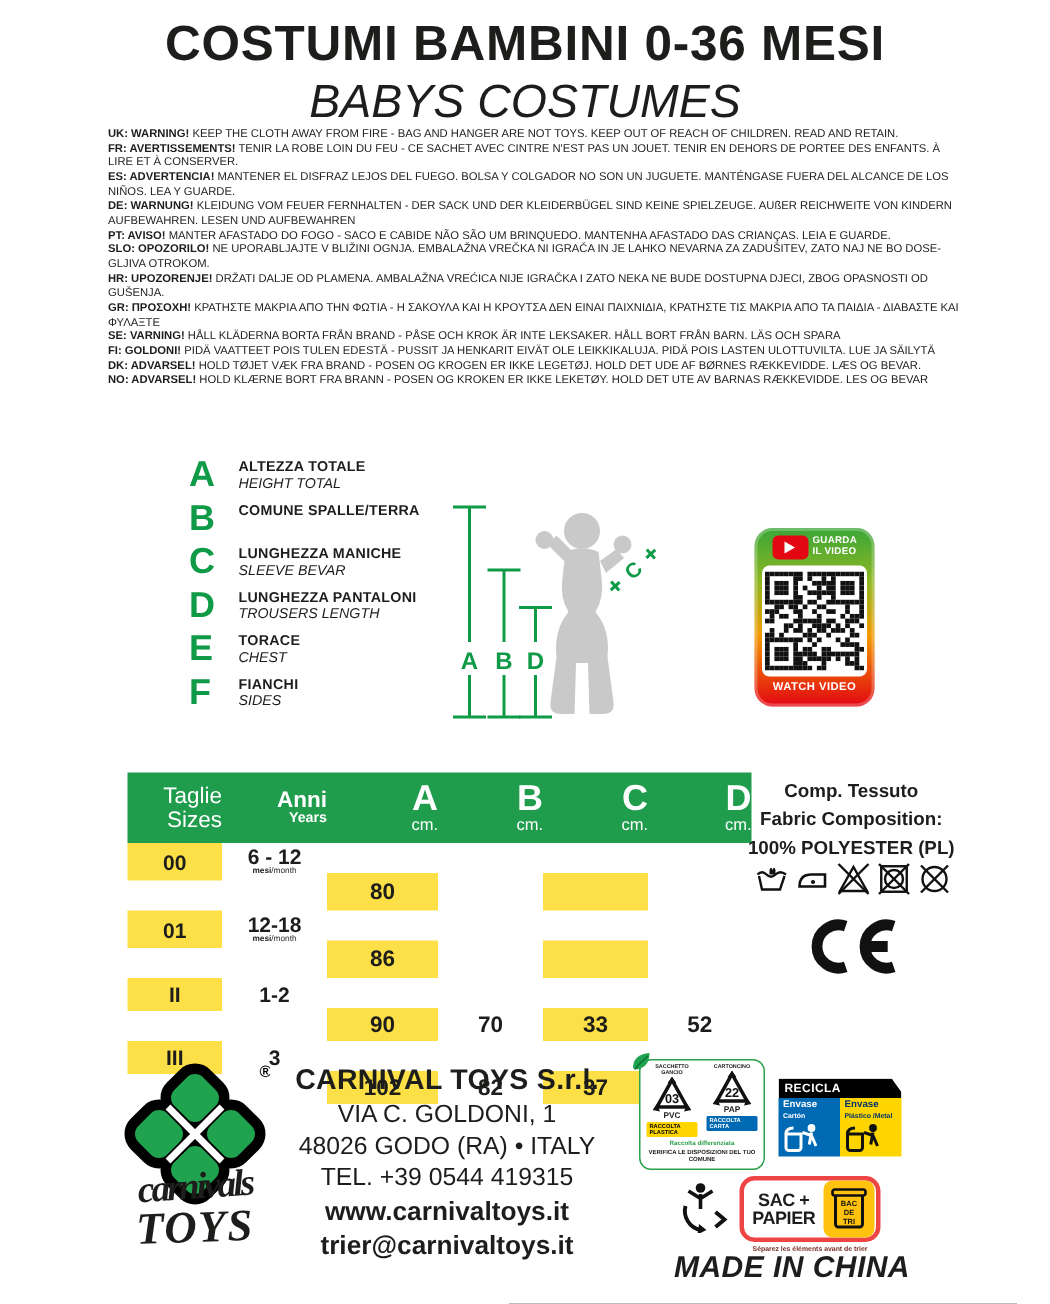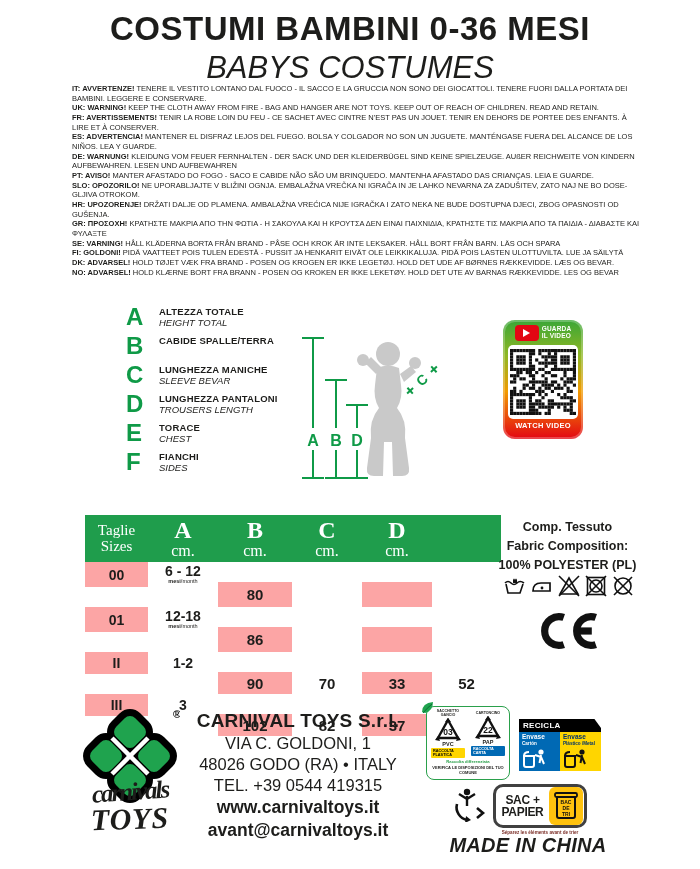--- a/index.html
+++ b/index.html
@@ -17,43 +17,43 @@
   .warnings b{font-weight:800;}
 
   
   .legend{left:126px;top:306px;width:190px;display:flex;flex-direction:column;gap:7px;}
   .legend-item{display:flex;align-items:flex-start;}
   .legend-letter{width:33px;font-size:24px;line-height:22px;font-weight:900;color:#0f9a47;}
   .legend-it{font-size:9.5px;font-weight:800;letter-spacing:.2px;}
   .legend-en{font-size:9.5px;font-style:italic;font-weight:500;}
 
   
-  .qr-badge{left:503px;top:320px;width:80px;height:119px;border-radius:12px;
+  .qr-badge{left:503px;top:352px;width:80px;height:119px;border-radius:12px;
             background:linear-gradient(180deg,#3aa637 0%,#8fb723 30%,#f29b00 60%,#e30613 100%);
             box-shadow:inset 0 0 0 2px rgba(255,255,255,.25);}
   .qr-top{position:absolute;left:0;top:3px;width:80px;height:20px;display:flex;align-items:center;justify-content:center;gap:3px;}
   .yt-btn{width:24px;height:16px;background:#e30613;border-radius:4px;display:flex;align-items:center;justify-content:center;}
   .yt-tri{width:0;height:0;border-left:7px solid #fff;border-top:4.5px solid transparent;border-bottom:4.5px solid transparent;}
   .qr-toptxt{font-size:6.5px;line-height:1.05;font-weight:900;color:#fff;letter-spacing:.2px;}
   .qr-white{position:absolute;left:5px;top:25px;width:70px;height:74px;background:#fff;border-radius:5px;
             display:flex;align-items:center;justify-content:center;}
   .qr-bottom{position:absolute;left:0;top:101px;width:80px;text-align:center;font-size:7.5px;font-weight:900;color:#fff;letter-spacing:.3px;}
 
   
   .size-table{left:85px;top:515px;width:416px;}
   .tbl-head{display:grid;grid-template-columns:63px 70px 74px 70px 70px 69px;height:47px;background:#1f9d4c;color:#fff;}
-  .tbl-head>div{display:flex;flex-direction:column;align-items:center;justify-content:center;line-height:1.05;font-family:Liberation Serif, serif;}
+  .tbl-head>div{display:flex;flex-direction:column;align-items:flex-end;justify-content:center;line-height:1.05;}
   .h-two{font-size:15px;font-weight:500;}
   .h-anni{font-size:15px;font-weight:800;}
   .h-years{font-size:9.5px;font-weight:700;}
   .h-letter{font-size:24px;font-weight:900;}
-  .h-unit{font-size:16px;font-weight:500;}
+  .h-unit{font-size:11px;font-weight:500;}
   .tbl-body{display:grid;grid-template-columns:63px 70px 74px 70px 70px 69px;grid-auto-rows:auto;}
   .tbl-body .cell{display:flex;flex-direction:column;align-items:center;justify-content:center;line-height:1;}
-  .col-gray{background:#fca5a5;}
+  .col-gray{background:#fde047;}
   .c-size{font-weight:800;font-size:14px;}
   .c-val{font-weight:600;font-size:15px;margin-top:20px;}
   .c-years{font-weight:600;font-size:14px;}
   .c-sub{font-size:5.5px;margin-top:1px;}
   .c-sub b{font-weight:800;}
   .r-tall{height:25px;} .r-short{height:22px;}
 
   
   .fabric{left:495px;top:518px;width:145px;text-align:center;font-weight:800;font-size:12.5px;line-height:1.5;}
   .care-row{left:498px;top:574px;width:142px;display:flex;gap:3px;justify-content:center;}
@@ -66,21 +66,21 @@
   .logo-toys{position:absolute;left:0px;top:96px;width:100px;text-align:center;
       font-family:"Liberation Serif",serif;font-style:italic;font-weight:900;font-size:30px;letter-spacing:1px;transform:rotate(-2deg);}
   .company{left:178px;top:710px;width:240px;text-align:center;}
   .co-name{font-size:19px;font-weight:900;letter-spacing:.2px;}
   .co-line{font-size:16.5px;font-weight:500;margin-top:2px;}
   .co-bold{font-size:17.5px;font-weight:900;margin-top:2px;}
 
   
   .rec-it{left:426px;top:706px;width:84px;height:74px;border:1.6px solid #2aa04b;border-radius:8px;background:#fff;
           display:flex;flex-direction:column;align-items:center;padding-top:3px;box-sizing:border-box;}
-  .rec-cols{display:flex;gap:6px;align-items:center;}
+  .rec-cols{display:flex;gap:6px;}
   .rec-col{display:flex;flex-direction:column;align-items:center;width:34px;}
   .rec-head{font-size:3.6px;font-weight:800;text-align:center;line-height:1.1;}
   .rec-mat{font-size:5.5px;font-weight:800;margin-top:-1px;}
   .tag{font-size:3.8px;font-weight:800;padding:1px 2px;border-radius:1px;margin-top:1px;}
   .tag-y{background:#ffd500;color:#000;}
   .tag-b{background:#0069b4;color:#fff;}
   .rec-note1{font-size:4.2px;color:#2aa04b;font-weight:700;margin-top:1px;}
   .rec-note2{font-size:4px;font-weight:800;margin-top:1px;text-align:center;}
   .leaf{position:absolute;left:-7px;top:-7px;}
 
@@ -91,40 +91,39 @@
   .recicla-head{clip-path:polygon(0 0,92% 0,100% 70%,100% 100%,0 100%);}
   .recicla-body{display:flex;height:39px;}
   .panel{width:41px;box-sizing:border-box;padding:2px 3px;display:flex;flex-direction:column;}
   .panel-blue{background:#0069b4;color:#fff;}
   .panel-yellow{background:#ffd500;color:#00336b;}
   .p-l1{font-size:6.5px;font-weight:800;line-height:1;}
   .p-l2{font-size:4.6px;font-weight:700;line-height:1.2;}
 
   
   .triman{left:452px;top:786px;}
-  .sac-card{left:493px;top:784px;width:94px;height:44px;background:#fff;border:3px solid #404040;border-radius:10px;
+  .sac-card{left:493px;top:784px;width:94px;height:44px;background:#fff;border:3px solid #ef4444;border-radius:10px;
             box-sizing:border-box;display:flex;align-items:center;}
   .sac-text{flex:1;text-align:center;font-size:12px;line-height:1.02;font-weight:900;letter-spacing:-.3px;}
   .sac-bin{width:34px;height:38px;background:#ffc20e;border-radius:6px;margin-right:1px;display:flex;align-items:center;justify-content:center;}
   .sac-note{left:482px;top:830px;width:116px;text-align:center;font-size:4.6px;font-weight:700;color:#7b2d26;}
 
   .made-in{left:428px;top:834px;width:200px;text-align:center;font-size:20px;font-weight:900;font-style:italic;letter-spacing:.3px;}
 
   svg{display:block;}
 </style>
 </head>
 <body>
 
 <div class="page">
 
   <div class="abs title">COSTUMI BAMBINI 0-36 MESI</div>
   <div class="abs subtitle">BABYS COSTUMES</div>
 
   <div class="abs warnings">
-    <p><b>IT: AVVERTENZE!</b> <span>TENERE IL VESTITO LONTANO DAL FUOCO - IL SACCO E LA GRUCCIA NON SONO DEI GIOCATTOLI. TENERE FUORI DALLA PORTATA DEI BAMBINI. LEGGERE E CONSERVARE.</span></p>
     <p><b>UK: WARNING!</b> <span>KEEP THE CLOTH AWAY FROM FIRE - BAG AND HANGER ARE NOT TOYS. KEEP OUT OF REACH OF CHILDREN. READ AND RETAIN.</span></p>
     <p><b>FR: AVERTISSEMENTS!</b> <span>TENIR LA ROBE LOIN DU FEU - CE SACHET AVEC CINTRE N'EST PAS UN JOUET. TENIR EN DEHORS DE PORTEE DES ENFANTS. À LIRE ET À CONSERVER.</span></p>
     <p><b>ES: ADVERTENCIA!</b> <span>MANTENER EL DISFRAZ LEJOS DEL FUEGO. BOLSA Y COLGADOR NO SON UN JUGUETE. MANTÉNGASE FUERA DEL ALCANCE DE LOS NIÑOS. LEA Y GUARDE.</span></p>
     <p><b>DE: WARNUNG!</b> <span>KLEIDUNG VOM FEUER FERNHALTEN - DER SACK UND DER KLEIDERBÜGEL SIND KEINE SPIELZEUGE. AUßER REICHWEITE VON KINDERN AUFBEWAHREN. LESEN UND AUFBEWAHREN</span></p>
     <p><b>PT: AVISO!</b> <span>MANTER AFASTADO DO FOGO - SACO E CABIDE NÃO SÃO UM BRINQUEDO. MANTENHA AFASTADO DAS CRIANÇAS. LEIA E GUARDE.</span></p>
     <p><b>SLO: OPOZORILO!</b> <span>NE UPORABLJAJTE V BLIŽINI OGNJA. EMBALAŽNA VREČKA NI IGRAČA IN JE LAHKO NEVARNA ZA ZADUŠITEV, ZATO NAJ NE BO DOSE-GLJIVA OTROKOM.</span></p>
     <p><b>HR: UPOZORENJE!</b> <span>DRŽATI DALJE OD PLAMENA. AMBALAŽNA VREĆICA NIJE IGRAČKA I ZATO NEKA NE BUDE DOSTUPNA DJECI, ZBOG OPASNOSTI OD GUŠENJA.</span></p>
     <p><b>GR: ΠΡΟΣΟΧΗ!</b> <span>ΚΡΑΤΗΣΤΕ ΜΑΚΡΙΑ ΑΠΟ ΤΗΝ ΦΩΤΙΑ - Η ΣΑΚΟΥΛΑ ΚΑΙ Η ΚΡΟΥΤΣΑ ΔΕΝ ΕΙΝΑΙ ΠΑΙΧΝΙΔΙΑ, ΚΡΑΤΗΣΤΕ ΤΙΣ ΜΑΚΡΙΑ ΑΠΟ ΤΑ ΠΑΙΔΙΑ - ΔΙΑΒΑΣΤΕ ΚΑΙ ΦΥΛΑΞΤΕ</span></p>
     <p><b>SE: VARNING!</b> <span>HÅLL KLÄDERNA BORTA FRÅN BRAND - PÅSE OCH KROK ÄR INTE LEKSAKER. HÅLL BORT FRÅN BARN. LÄS OCH SPARA</span></p>
     <p><b>FI: GOLDONI!</b> <span>PIDÄ VAATTEET POIS TULEN EDESTÄ - PUSSIT JA HENKARIT EIVÄT OLE LEIKKIKALUJA. PIDÄ POIS LASTEN ULOTTUVILTA. LUE JA SÄILYTÄ</span></p>
@@ -136,21 +135,21 @@
     <div class="legend-item">
       <div class="legend-letter">A</div>
       <div>
           <div class="legend-it">ALTEZZA TOTALE</div>
            <div class="legend-en">HEIGHT TOTAL</div>
         </div>
     </div>
     <div class="legend-item">
       <div class="legend-letter">B</div>
       <div>
-          <div class="legend-it">CABIDE SPALLE/TERRA</div>
+          <div class="legend-it">COMUNE SPALLE/TERRA</div>
         </div>
     </div>
     <div class="legend-item">
       <div class="legend-letter">C</div>
       <div>
           <div class="legend-it">LUNGHEZZA MANICHE</div>
            <div class="legend-en">SLEEVE BEVAR</div>
         </div>
     </div>
     <div class="legend-item">
@@ -477,20 +476,24 @@
     <div class="qr-bottom">WATCH VIDEO</div>
   </div>
 
   <div class="abs size-table">
     <div class="tbl-head">
       <div>
         <span class="h-two">Taglie</span>
         <span class="h-two">Sizes</span>
       </div>
       <div>
+        <span class="h-anni">Anni</span>
+        <span class="h-years">Years</span>
+      </div>
+      <div>
         <span class="h-letter">A</span>
         <span class="h-unit">cm.</span>
       </div>
       <div>
         <span class="h-letter">B</span>
         <span class="h-unit">cm.</span>
       </div>
       <div>
         <span class="h-letter">C</span>
         <span class="h-unit">cm.</span>
@@ -592,21 +595,21 @@
     <div class="logo-script">carnivals</div>
     <div class="logo-toys">TOYS</div>
   </div>
 
   <div class="abs company">
     <div class="co-name">CARNIVAL TOYS S.r.l.</div>
     <div class="co-line">VIA C. GOLDONI, 1</div>
     <div class="co-line">48026 GODO (RA) • ITALY</div>
     <div class="co-line">TEL. +39 0544 419315</div>
     <div class="co-bold">www.carnivaltoys.it</div>
-    <div class="co-bold">avant@carnivaltoys.it</div>
+    <div class="co-bold">trier@carnivaltoys.it</div>
   </div>
 
   <div class="abs rec-it">
     <svg class="leaf" width="16" height="16" viewBox="0 0 16 16">
       <path d="M2,12 Q2,3 13,2 Q13,11 5,13 Z" fill="#1fa34e"></path>
       <path d="M3,13 Q7,8 12,4" fill="none" stroke="#0c6e33" stroke-width="1"></path>
     </svg>
     <div class="rec-cols">
       <div class="rec-col">
         <div class="rec-head">SACCHETTO GANCIO</div>

